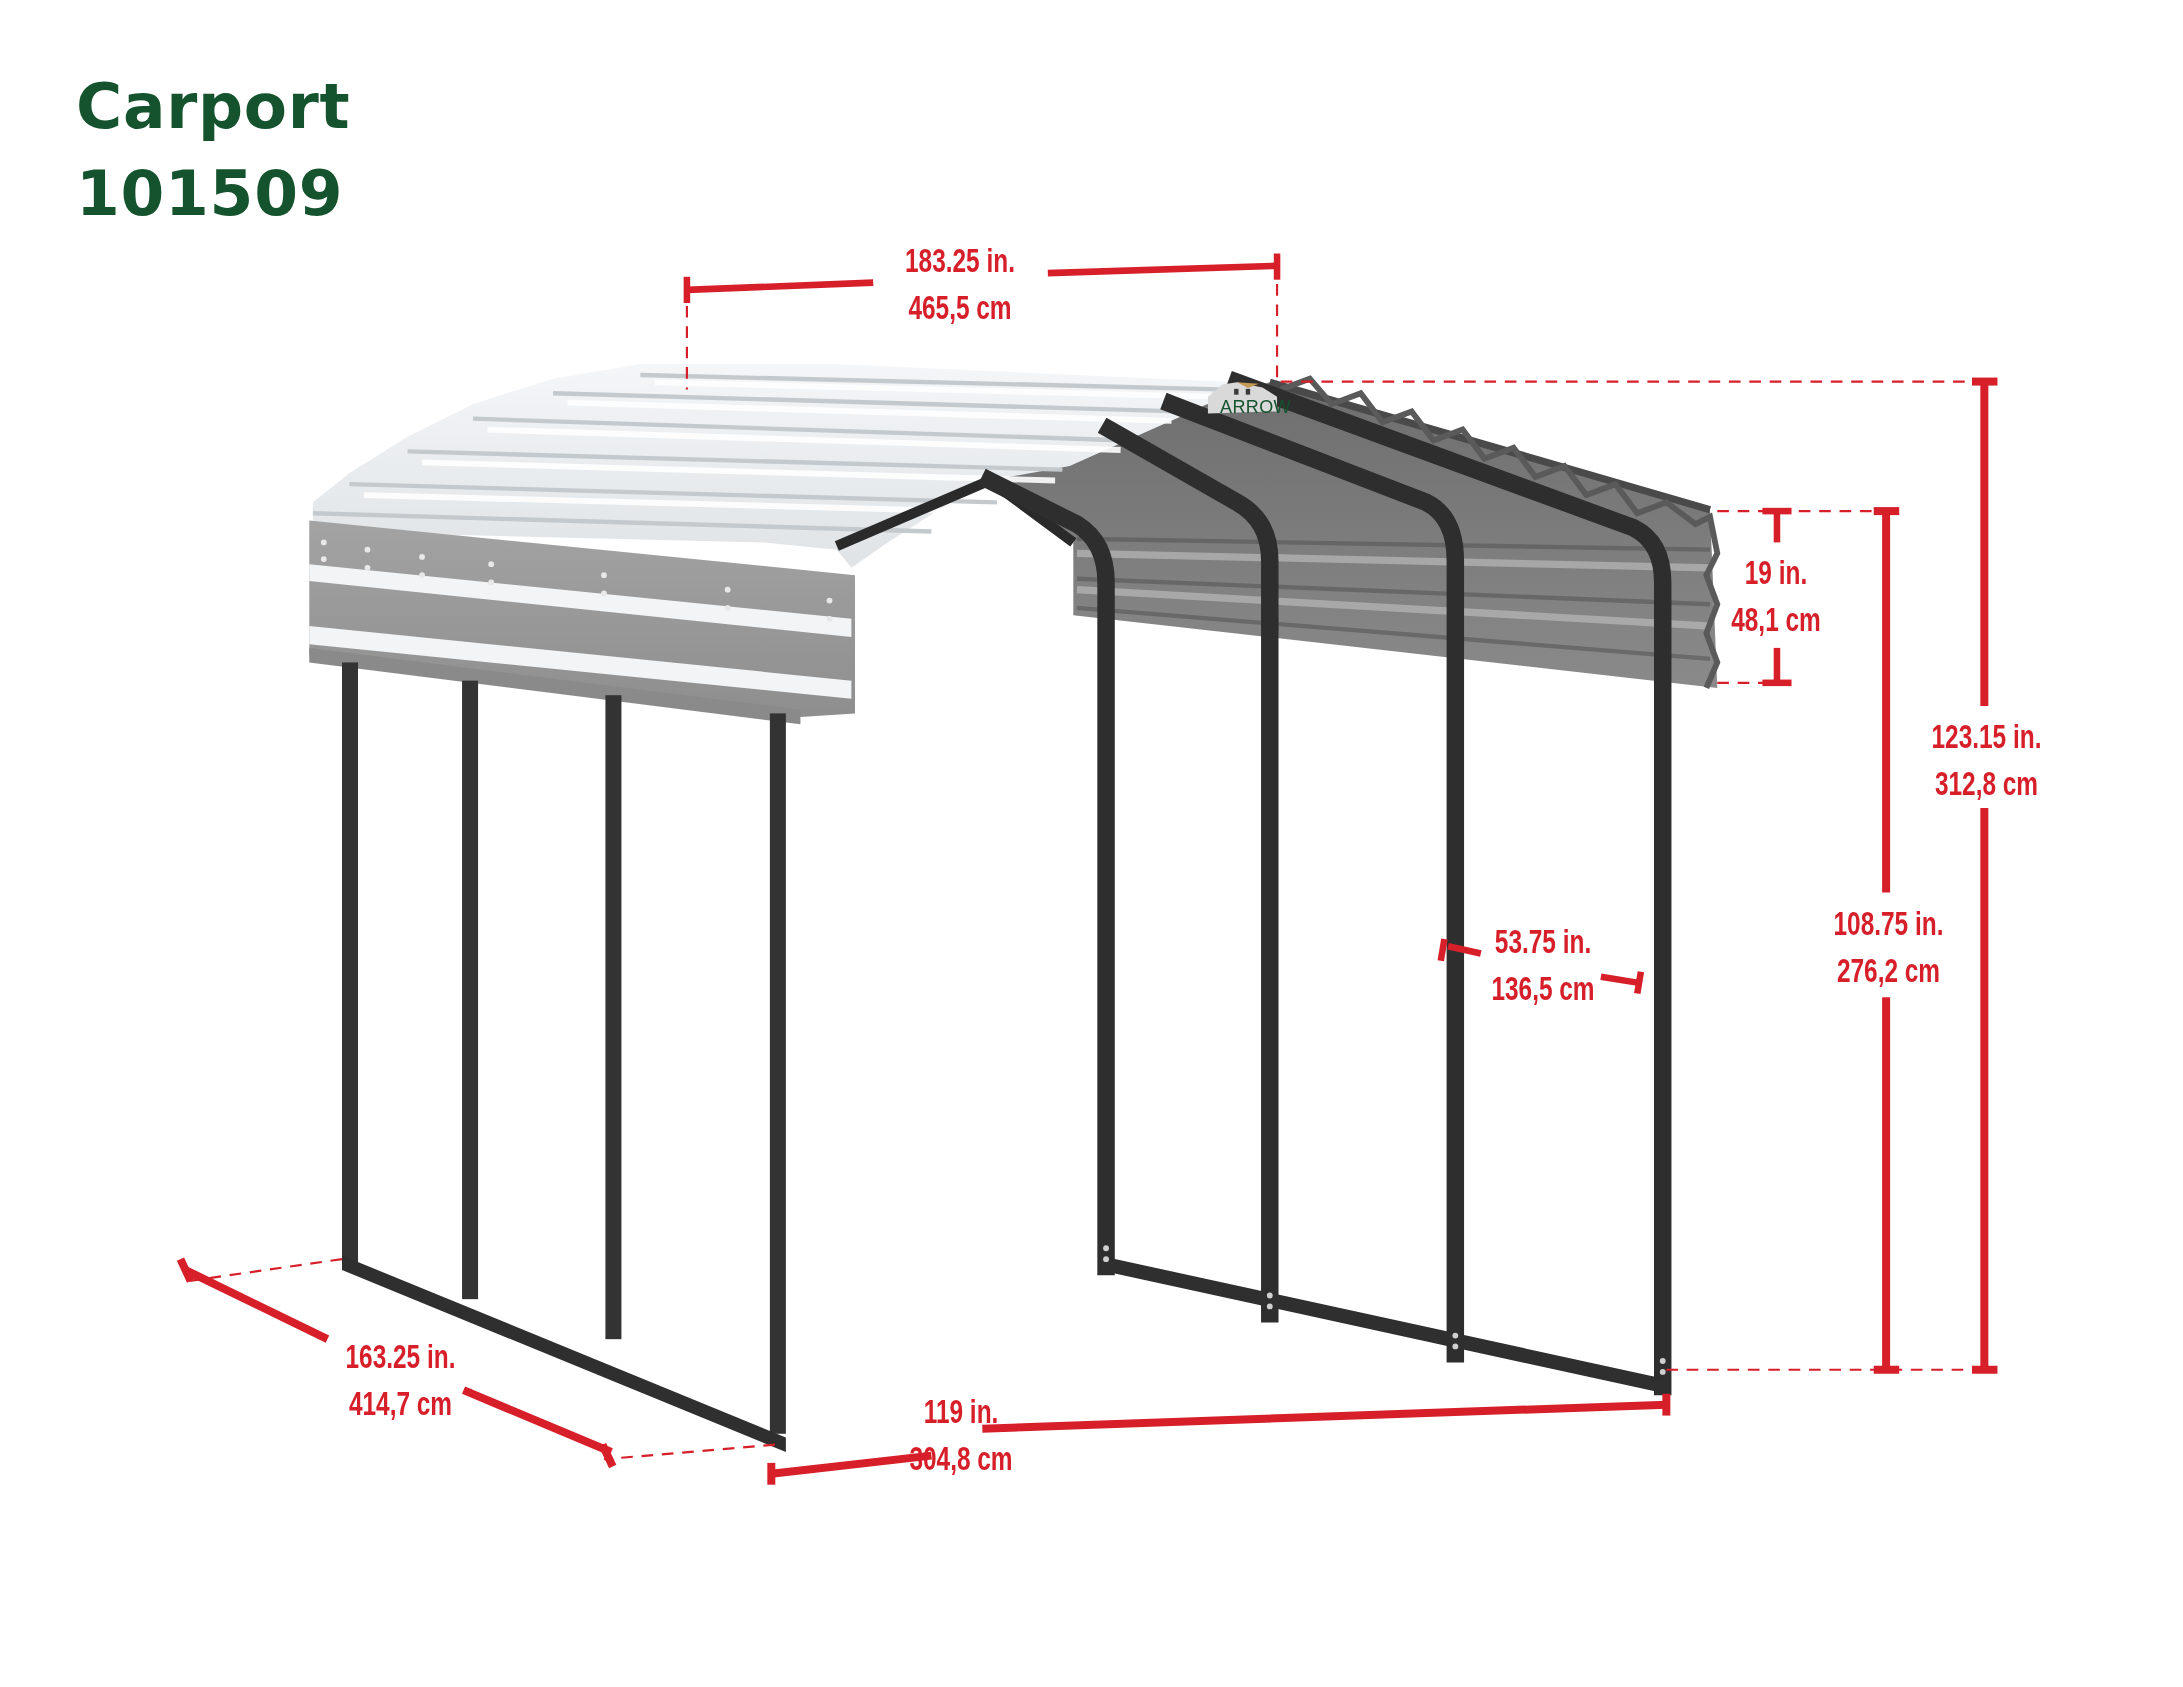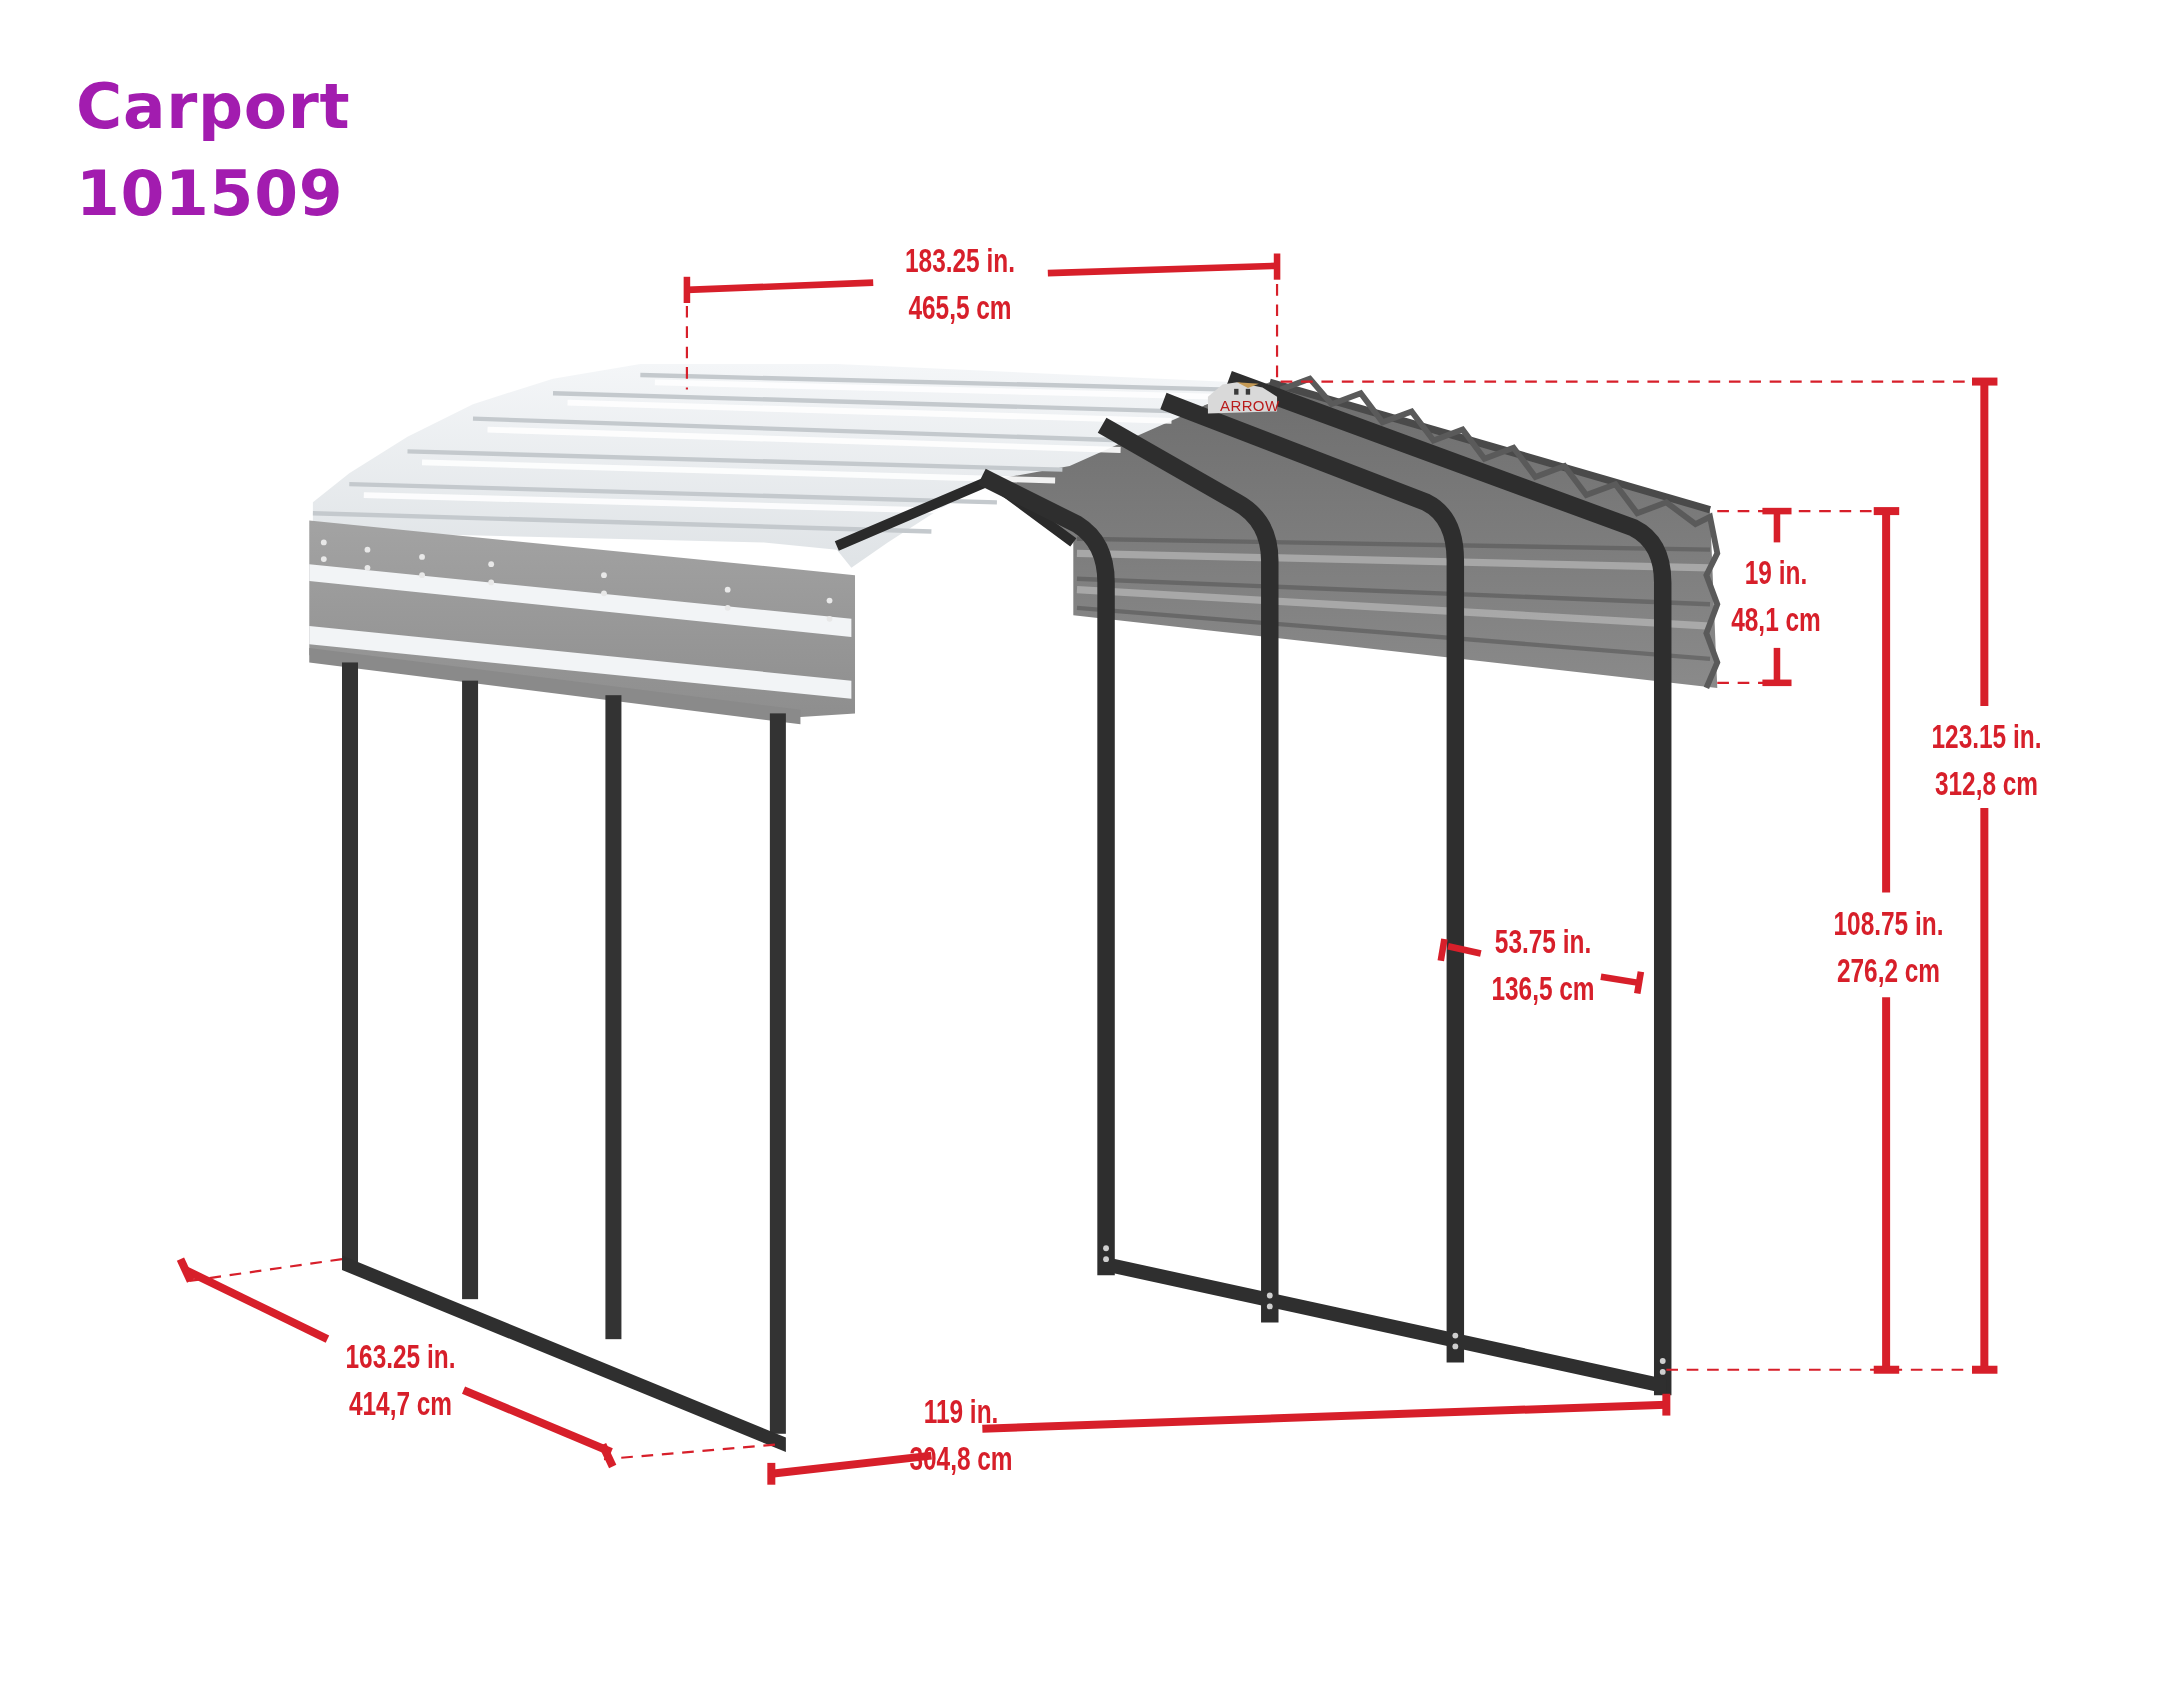--- a/index.html
+++ b/index.html
@@ -1,17 +1,17 @@
 <!DOCTYPE html>
 <html style="--dim-color: #d71f2a;font-size:11.6px"><head>
 <meta charset="utf-8">
 <style>
   html, body { margin: 0; padding: 0; background: #ffffff; }
   body { width: 2183px; height: 1688px; position: relative; overflow: hidden; font-family: "Liberation Sans", sans-serif; }
-  .title { position: absolute; left: 76px; font-family: "DejaVu Sans", sans-serif; font-weight: bold; color: #a21caf; font-size: 63px; letter-spacing: 0.7px; line-height: 1; }
+  .title { position: absolute; left: 76px; font-family: "DejaVu Sans", sans-serif; font-weight: bold; color: #14532d; font-size: 63px; letter-spacing: 0.7px; line-height: 1; }
   .title.l1 { top: 75px; }
   .title.l2 { top: 162px; text-align: right; }
   svg.scene { position: absolute; left: 0; top: 0; }
   .dim { position: absolute; text-align: center; color: var(--dim-color, #d71f2a); font-family: "Liberation Sans", sans-serif; font-weight: bold; font-size: 33px; line-height: 47px; transform: scaleX(0.74); transform-origin: center center; white-space: nowrap; }
   .dim span { display: block; }
 </style>
 </head>
 <body>
 
 <div class="title l1">Carport</div>
@@ -225,14 +225,14 @@
 <div class="dim" style="left:306px; top:1333px; width:189px;">
   <span>163.25 in.</span>
   <span>414,7 cm</span>
 </div>
 
 <div class="dim" style="left:888px; top:1388px; width:146px;">
   <span>119 in.</span>
   <span>304,8 cm</span>
 </div>
 
-<div style="position:absolute; left:1220px; top:397px; font-family:'Liberation Sans',sans-serif; font-size:15px; color:#b91c1c; letter-spacing:0.4px;">ARROW</div>
+<div style="position:absolute; left:1220px; top:397px; font-family:'Liberation Sans',sans-serif; font-size:18px; color:#14532d; letter-spacing:0.4px;">ARROW</div>
 
 
 </body></html>

